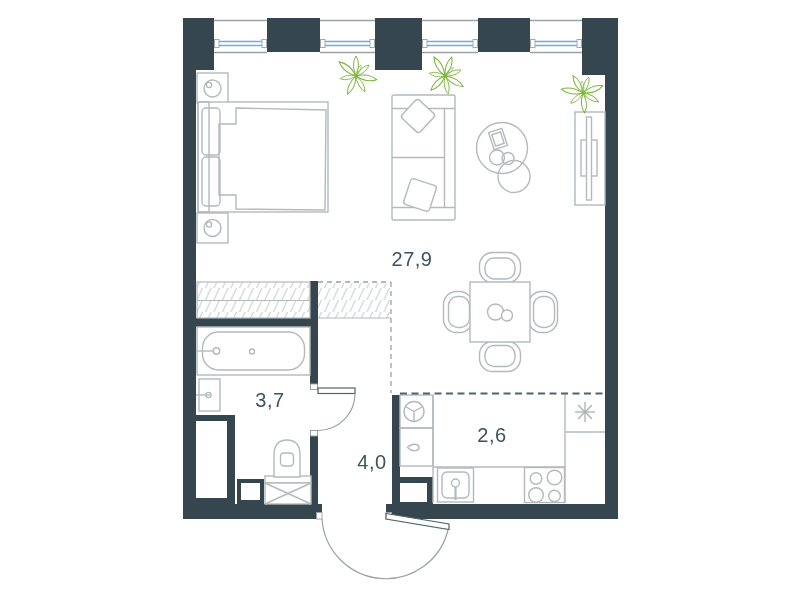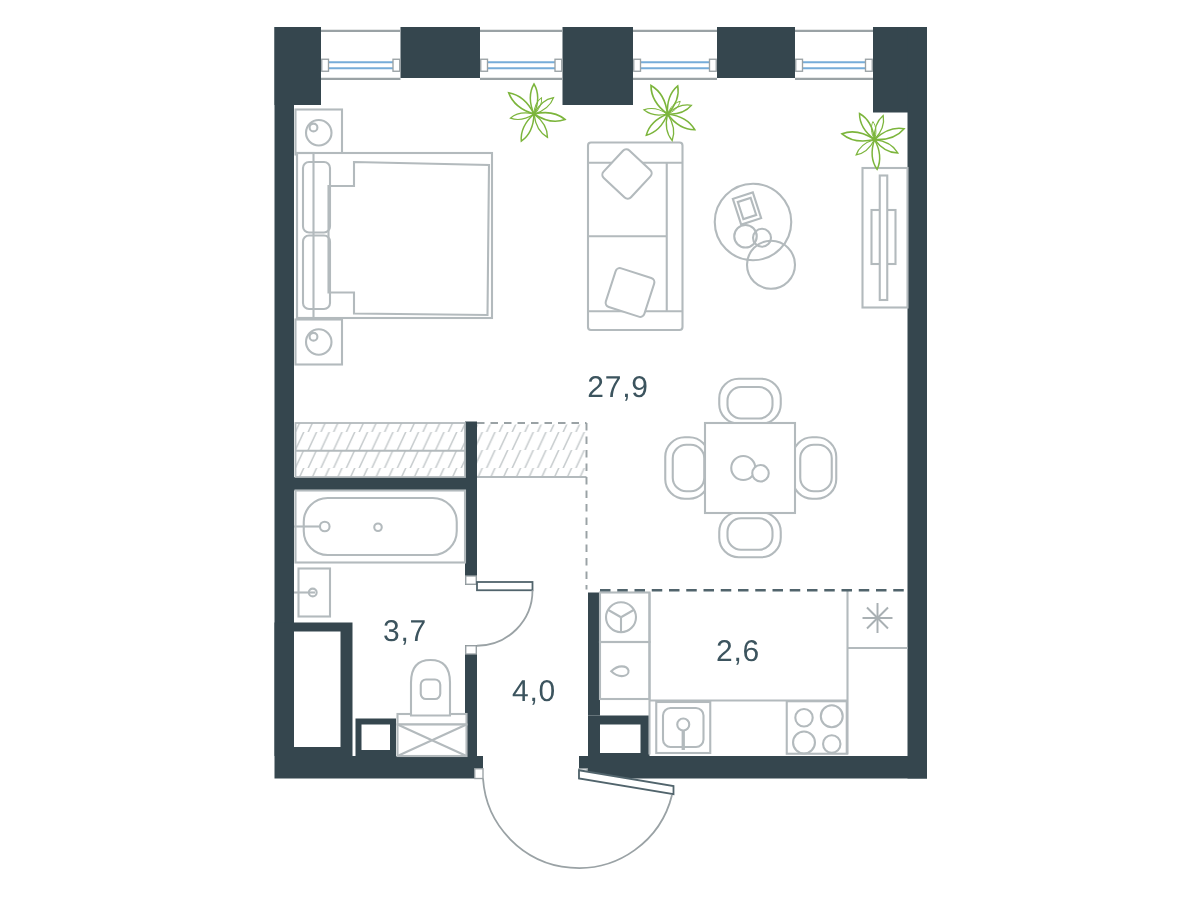--- a/index.html
+++ b/index.html
@@ -247,16 +247,16 @@
   </g>
 
   <g>
     <use href="#leafcluster" transform="translate(356,76)"></use>
     <use href="#leafcluster" transform="translate(445,76) rotate(20)"></use>
     <use href="#leafcluster" transform="translate(583,93) rotate(-30)"></use>
   </g>
 </svg>
 
 <div class="area-label" style="left:412px;top:259px">27,9</div>
-<div class="area-label" style="left:270px;top:422px">3,7</div>
-<div class="area-label" style="left:356px;top:462px">4,0</div>
+<div class="area-label" style="left:270px;top:400px">3,7</div>
+<div class="area-label" style="left:372px;top:462px">4,0</div>
 <div class="area-label" style="left:492px;top:435px">2,6</div>
 </div>
 
 </body></html>

